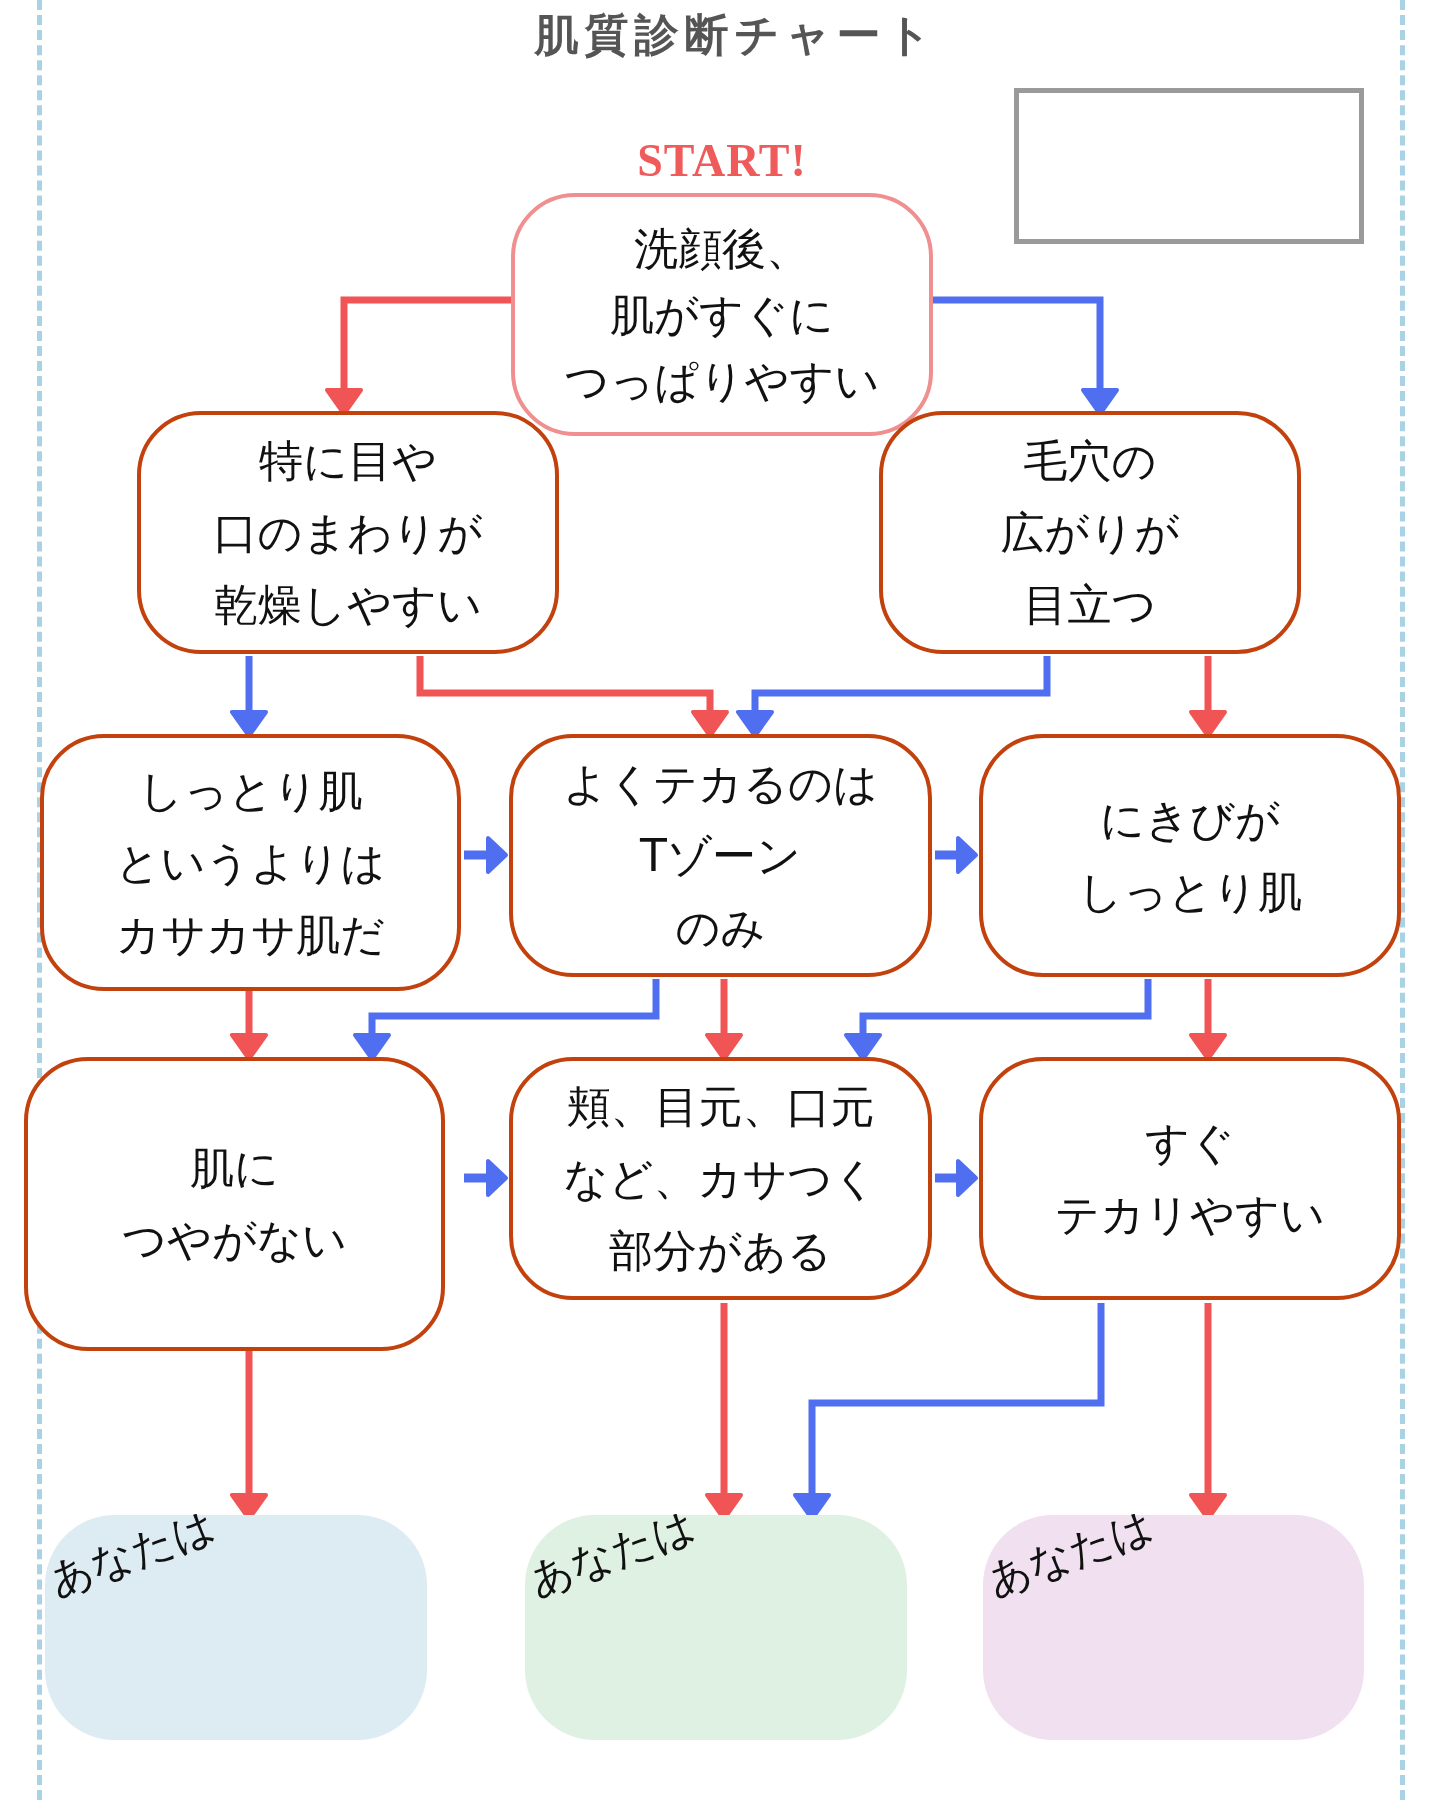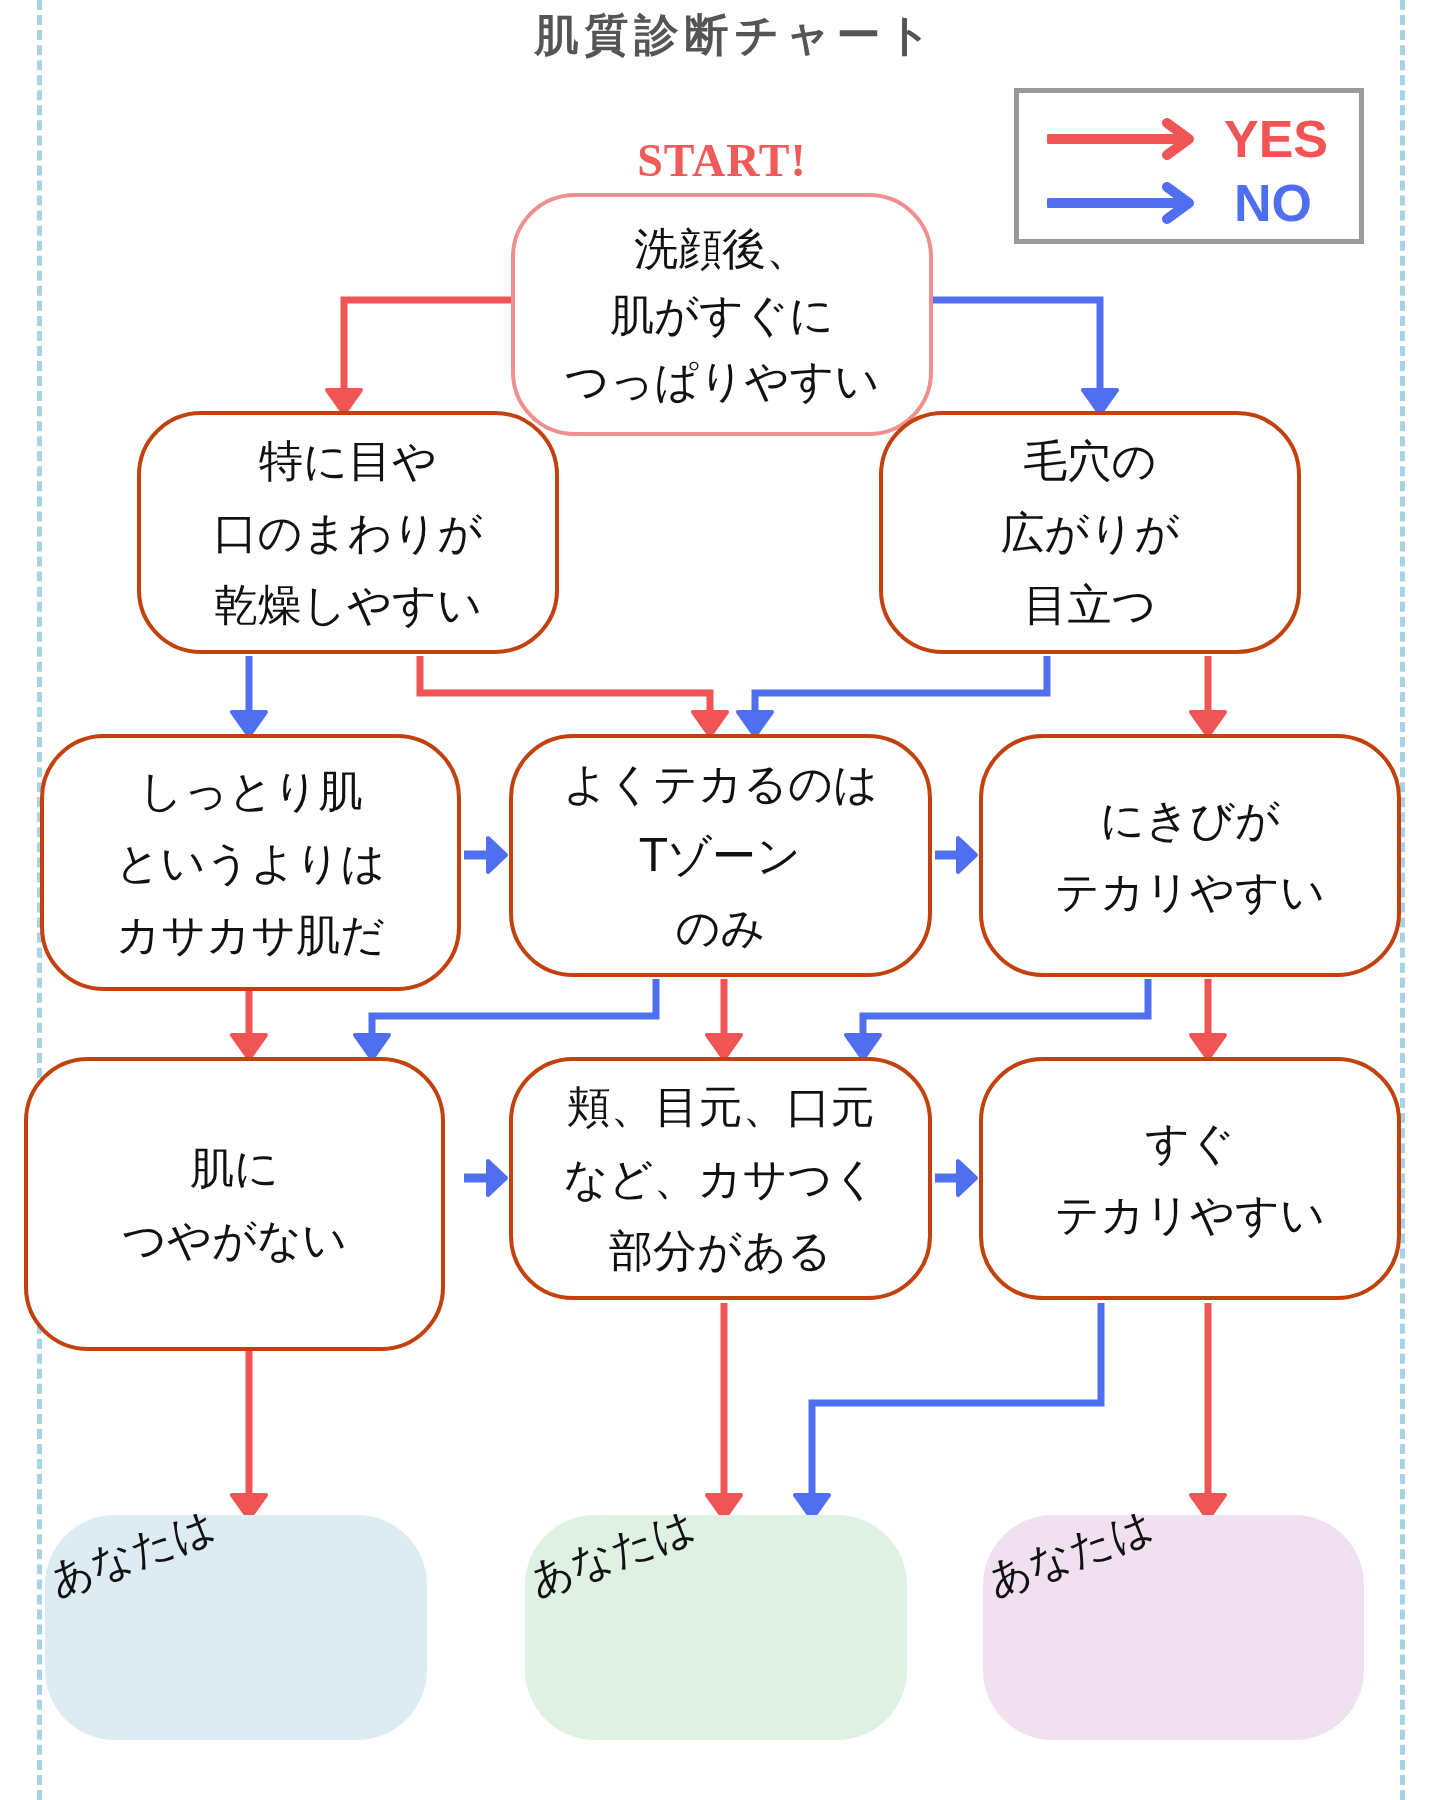--- a/index.html
+++ b/index.html
@@ -33,34 +33,20 @@
 </style>
 </head>
 <body>
 
 <div class="border-l"></div>
 <div class="border-r"></div>
 
 <div id="title">肌質診断チャート</div>
 
 <div id="legend">
-  <div class="leg-row" style="top:16px;">
-    <svg width="160" height="44">
-      <line x1="2" y1="22" x2="140" y2="22" stroke="#f05454" stroke-width="10" stroke-linecap="round"></line>
-      <polyline points="120,6 142,22 120,38" fill="none" stroke="#f05454" stroke-width="10" stroke-linecap="round" stroke-linejoin="round"></polyline>
-    </svg>
-    <span class="leg-label" style="color:#f05454;">YES</span>
-  </div>
-  <div class="leg-row" style="top:80px;">
-    <svg width="160" height="44">
-      <line x1="2" y1="22" x2="140" y2="22" stroke="#4f6ef0" stroke-width="10" stroke-linecap="round"></line>
-      <polyline points="120,6 142,22 120,38" fill="none" stroke="#4f6ef0" stroke-width="10" stroke-linecap="round" stroke-linejoin="round"></polyline>
-    </svg>
-    <span class="leg-label" style="color:#4f6ef0;left:215px;">NO</span>
-  </div>
 </div>
 
 <div id="start-label">START!</div>
 
 <svg id="arrows" width="1440" height="1800">
     <g>
       <polyline points="511,300 344,300 344,392" fill="none" stroke="#f05454" stroke-width="7"></polyline>
       <polygon points="327,390 361,390 344,414" fill="#f05454" stroke="#f05454" stroke-width="4" stroke-linejoin="round"></polygon>
     </g>
     <g>
@@ -147,21 +133,21 @@
 広がりが
 目立つ</div>
 
 <div class="node" style="left:40px;top:734px;width:421px;height:257px;">しっとり肌
 というよりは
 カサカサ肌だ</div>
 <div class="node" style="left:509px;top:734px;width:423px;height:243px;">よくテカるのは
 Tゾーン
 のみ</div>
 <div class="node" style="left:979px;top:734px;width:422px;height:243px;">にきびが
-テカリやすい</div>
+しっとり肌</div>
 
 <div class="node" style="left:24px;top:1057px;width:421px;height:294px;">肌に
 つやがない</div>
 <div class="node" style="left:509px;top:1057px;width:423px;height:243px;">頬、目元、口元
 など、カサつく
 部分がある</div>
 <div class="node" style="left:979px;top:1057px;width:422px;height:243px;">すぐ
 テカリやすい</div>
 
 <div class="result" id="r1" style="left: 45px; top: 1515px; width: 382px; height: 225px; background: rgb(221, 235, 242);">

